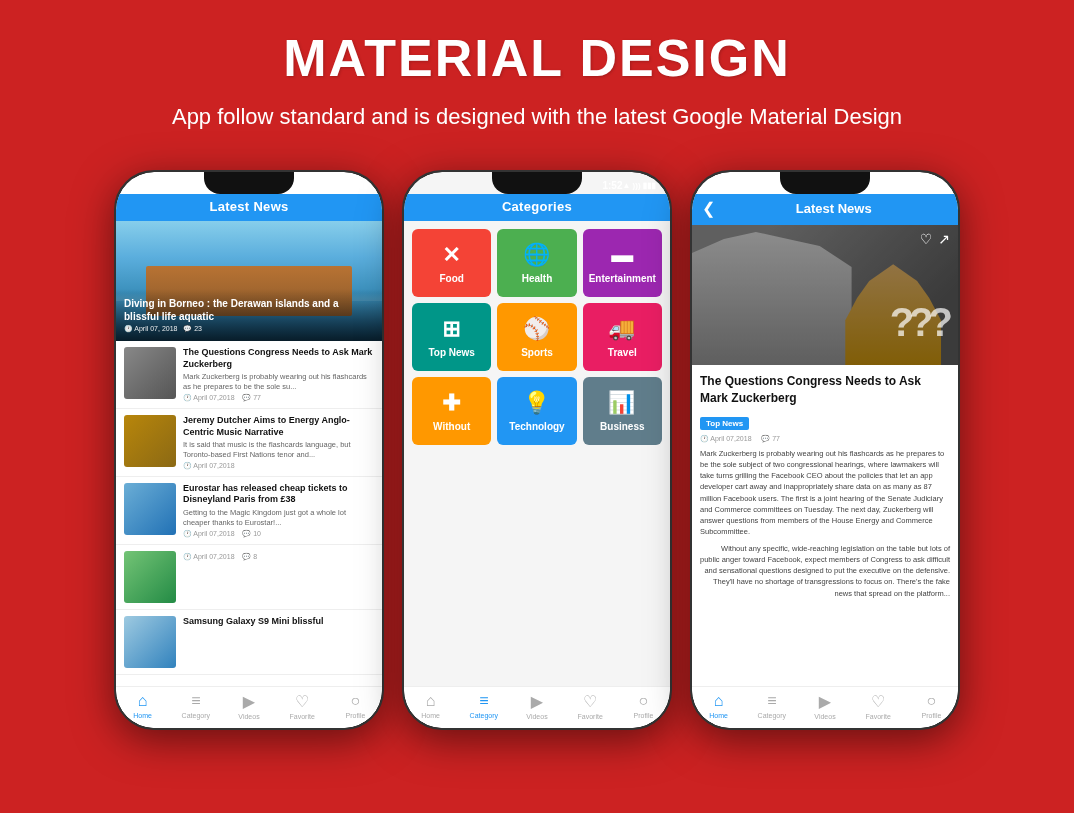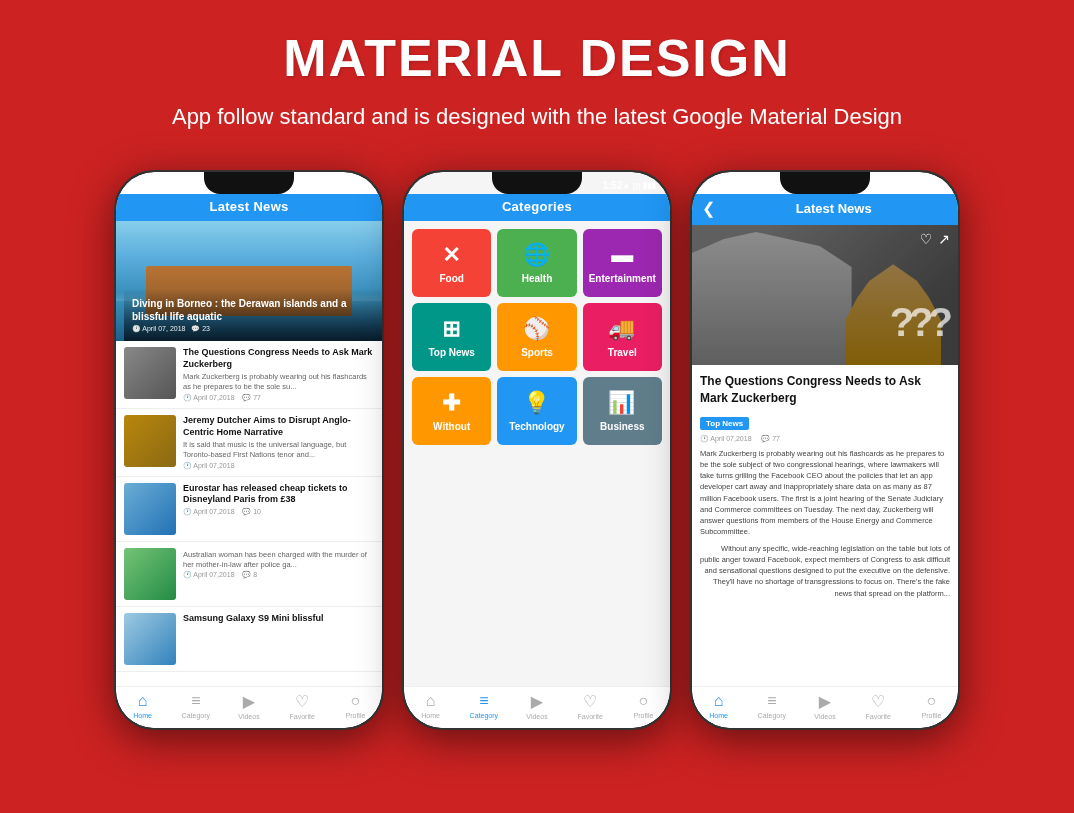--- a/index.html
+++ b/index.html
@@ -111,21 +111,21 @@
       width: 100%;
       height: 120px;
       background: linear-gradient(180deg, #5bb8f5 0%, #3a8fd1 40%, #2a6fa8 100%);
       position: relative;
       overflow: hidden;
     }
 
     .p1-hero-overlay {
       position: absolute;
       bottom: 0;
-      left: 8px;
+      left: 0;
       right: 0;
       background: linear-gradient(transparent, rgba(0,0,0,0.7));
       padding: 8px;
       color: white;
     }
 
     .p1-hero-title {
       font-size: 10px;
       font-weight: 700;
       line-height: 1.3;
@@ -432,43 +432,43 @@
             <div class="news-meta">
                 <span>🕐 April 07,2018</span>
                 <span>💬 77</span>
               </div>
           </div>
         </div>
 
         <div class="news-item">
           <div class="news-thumb thumb-music"></div>
           <div class="news-content">
-            <div class="news-title">Jeremy Dutcher Aims to Disrupt Anglo-Centric Home Narrative</div>
-            <div class="news-snippet">It is said that music is the universal language, but Toronto-based First Nations tenor and...</div>
+            <div class="news-title">Jeremy Dutcher Aims to Energy Anglo-Centric Music Narrative</div>
+            <div class="news-snippet">It is said that music is the flashcards language, but Toronto-based First Nations tenor and...</div>
             <div class="news-meta">
                 <span>🕐 April 07,2018</span>
               </div>
           </div>
         </div>
 
         <div class="news-item">
           <div class="news-thumb thumb-euro"></div>
           <div class="news-content">
             <div class="news-title">Eurostar has released cheap tickets to Disneyland Paris from £38</div>
+            <div class="news-snippet">Getting to the Magic Kingdom just got a whole lot cheaper thanks to Eurostar!...</div>
             <div class="news-meta">
                 <span>🕐 April 07,2018</span>
                 <span>💬 10</span>
               </div>
           </div>
         </div>
 
         <div class="news-item">
           <div class="news-thumb thumb-aus"></div>
           <div class="news-content">
-            <div class="news-snippet">Australian woman has been charged with the murder of her mother-in-law after police ga...</div>
             <div class="news-meta">
                 <span>🕐 April 07,2018</span>
                 <span>💬 8</span>
               </div>
           </div>
         </div>
 
         <div class="news-item">
           <div class="news-thumb thumb-samsung"></div>
           <div class="news-content">

